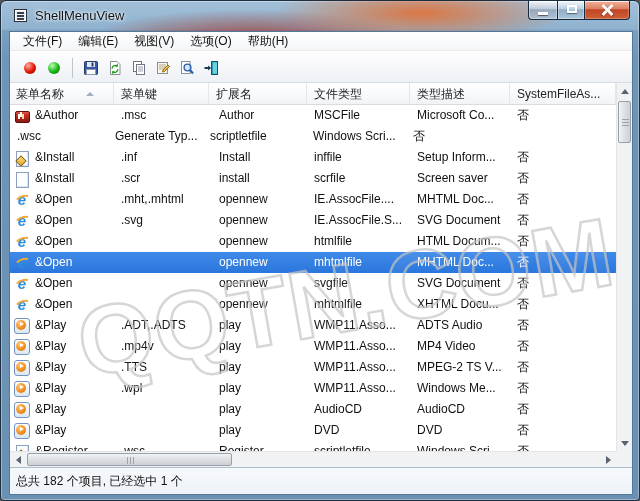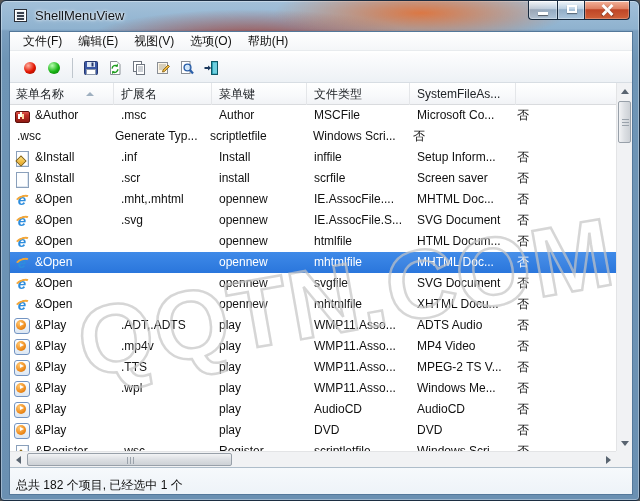--- a/index.html
+++ b/index.html
@@ -102,21 +102,21 @@
   .vthumb .grip { position:absolute; left:3px; top:17px; width:7px; height:1px; background:#9aa2ab; box-shadow:0 3px 0 #9aa2ab, 0 6px 0 #9aa2ab; }
   .hscroll { position:absolute; left:0; top:368px; width:606px; height:16px; background:#f1f2f4; border-top:1px solid #e3e4e6; }
   .hscroll .arrow-left { position:absolute; left:0; top:0; width:16px; height:16px; display:flex; align-items:center; justify-content:center; }
   .hscroll .arrow-right { position:absolute; right:0; top:0; width:16px; height:16px; display:flex; align-items:center; justify-content:center; }
   .hthumb { position:absolute; left:17px; top:1px; width:205px; height:13px; border:1px solid #98a0a9; border-radius:2px;
     background:linear-gradient(180deg,#f2f3f5,#dcdfe3 50%,#cdd1d6); }
   .hthumb .grip { position:absolute; top:3px; left:99px; width:1px; height:7px; background:#9aa2ab; box-shadow:3px 0 0 #9aa2ab, 6px 0 0 #9aa2ab; }
   .scroll-corner { position:absolute; left:606px; top:368px; width:16px; height:16px; background:#f1f2f4; }
 
   
-  .statusbar { position:absolute; left:0; top:435px; width:622px; height:27px; background:linear-gradient(180deg,#f6f9fc,#eef3f8); border-top:1px solid #aebdca; display:flex; align-items:flex-end; padding-left:6px; }
+  .statusbar { position:absolute; left:0; top:435px; width:622px; height:27px; background:linear-gradient(180deg,#f6f9fc,#eef3f8); border-top:1px solid #aebdca; display:flex; align-items:center; padding-left:6px; }
   .status-text { font-size:12px; color:#101010; }
 
   
   .watermark { position:absolute; left:78px; top:288px; z-index:6; pointer-events:none; white-space:nowrap;
     font-size:97px; font-weight:bold; letter-spacing:1px; transform:rotate(-10deg); transform-origin:0 50%;
     color:rgba(255,255,255,.05); -webkit-text-stroke:2.5px rgba(196,196,196,.7); }
 </style>
 </head>
 <body>
 
@@ -203,28 +203,31 @@
           </svg>
       </div>
     </div>
 
     <div class="listview">
       <div class="lv-header" id="lvheader">
           <div class="hcell c0 first">
             <span>菜单名称</span>
             <span class="sort-arrow"></span>
           </div>
+          <div class="hcell c2">
+            <span>菜单键</span>
+          </div>
           <div class="hcell c1">
             <span>扩展名</span>
           </div>
-          <div class="hcell c2">
-            <span>菜单键</span>
-          </div>
           <div class="hcell c3">
             <span>文件类型</span>
+          </div>
+          <div class="hcell c4">
+            <span>类型描述</span>
           </div>
           <div class="hcell c5">
             <span>SystemFileAs...</span>
           </div>
         </div>
       <div class="lv-rows" id="lvrows">
           <div class="lrow">
             <div class="lcell c0">
               <span class="licon i-mmc"></span>
               <span class="name-text">&amp;Author</span>

